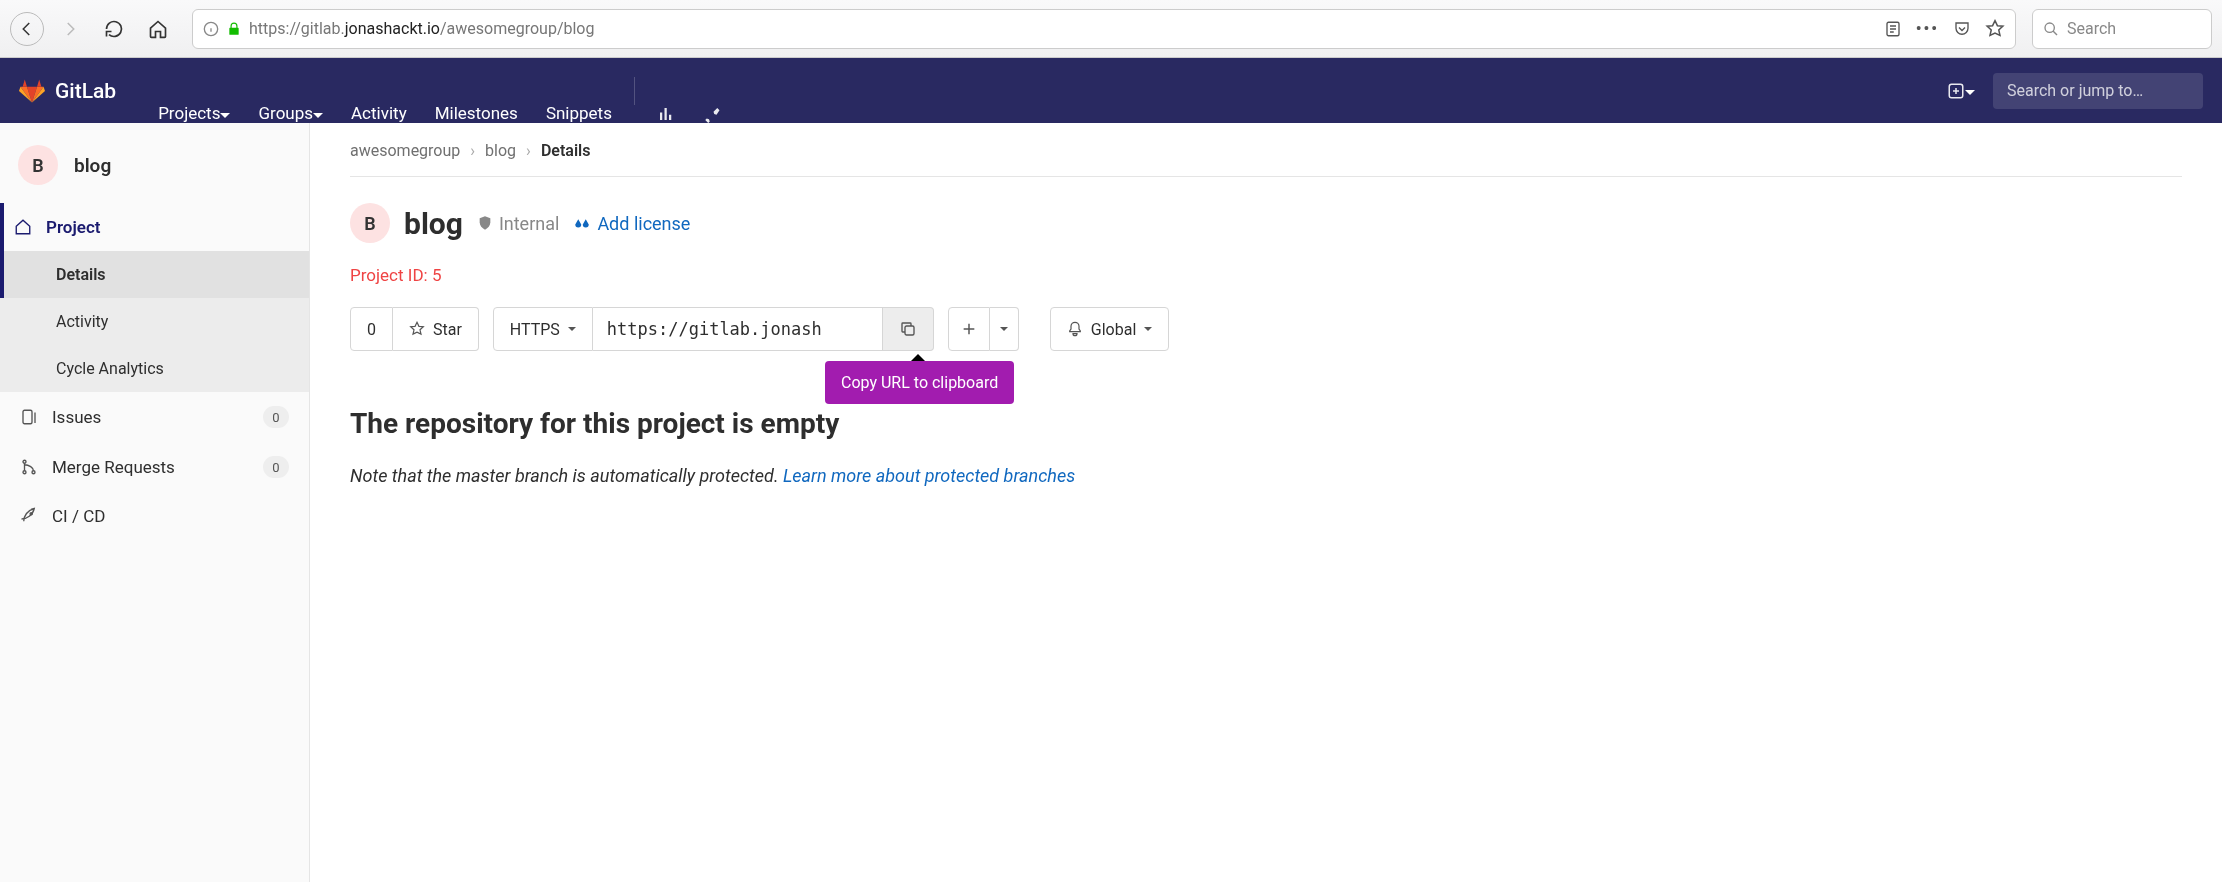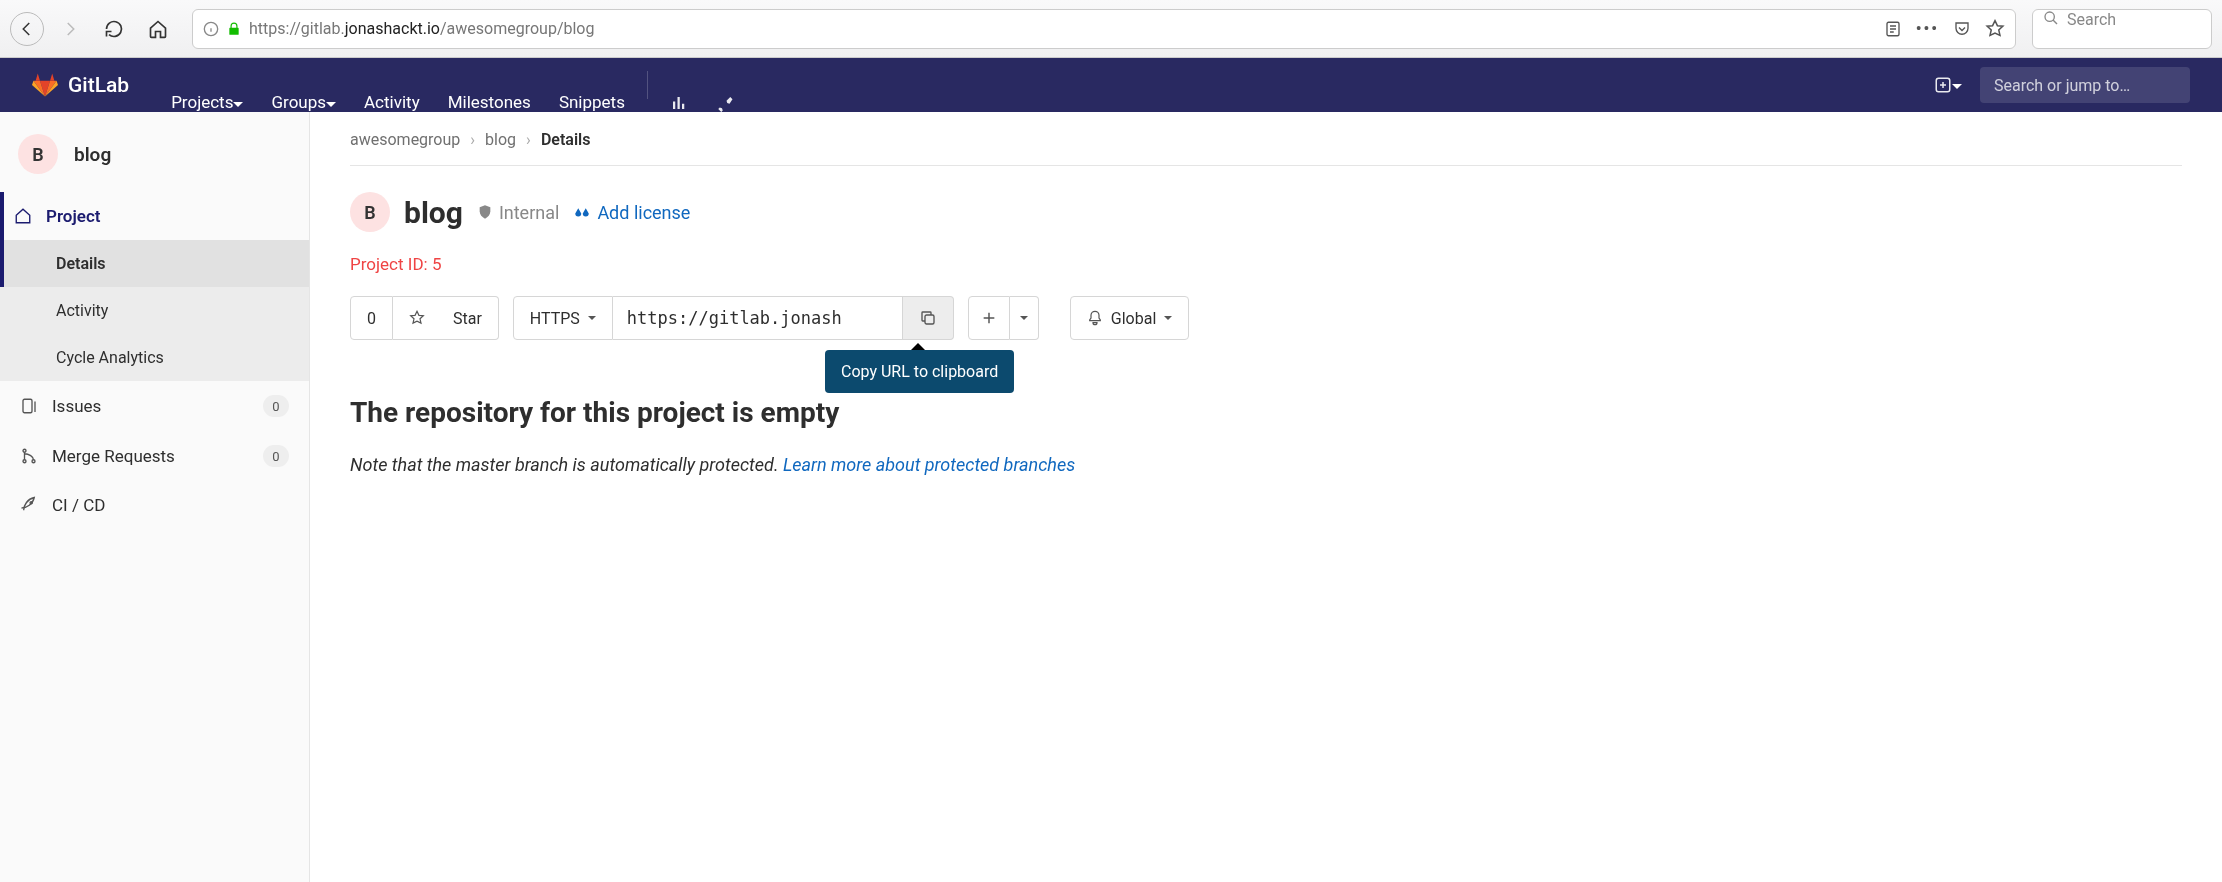--- a/index.html
+++ b/index.html
@@ -6,25 +6,25 @@
   body { font-family: -apple-system, BlinkMacSystemFont, "Segoe UI", Roboto, sans-serif; font-size: 14px; color: #2e2e2e; background: #fff; }
 
   
   .browser-chrome { height: 58px; background: linear-gradient(#f9f9fa,#f0f0f1); border-bottom: 1px solid #ccc; display: flex; align-items: center; padding: 0 10px; gap: 8px; }
   .chrome-btn { width: 36px; height: 36px; display: flex; align-items: center; justify-content: center; border-radius: 4px; color: #555; }
   .chrome-btn.disabled { color: #bbb; }
   .chrome-btn.circle { border: 1px solid #bbb; border-radius: 50%; width: 34px; height: 34px; }
   .addr-bar { flex: 1; height: 40px; background: #fff; border: 1px solid #ccc; border-radius: 6px; display: flex; align-items: center; padding: 0 10px; gap: 8px; margin: 0 8px; font-size: 16px; color: #777; }
   .addr-bar .url-dark { color: #222; }
   .addr-right { margin-left: auto; display: flex; align-items: center; gap: 14px; color: #555; }
-  .search-bar { width: 180px; height: 40px; background: #fff; border: 1px solid #ccc; border-radius: 6px; display: flex; padding: 0 10px; gap: 8px; color: #888; font-size: 16px; }
+  .search-bar { width: 180px; height: 40px; background: #fff; border: 1px solid #ccc; border-radius: 6px; display: flex; align-items: center; padding: 0 10px; gap: 8px; color: #888; font-size: 16px; }
   .lock { width: 14px; height: 14px; }
 
   
-  .topnav { height: 54px; background: #292961; display: flex; align-items: center; padding: 0 32px; color: #fff; font-size: 17px; }
+  .topnav { height: 65px; background: #292961; display: flex; align-items: center; padding: 0 19px; color: #fff; font-size: 17px; }
   .logo { display: flex; align-items: center; gap: 10px; margin-right: 28px; }
   .logo-mark { width: 26px; height: 26px; }
   .nav-item { padding: 0 14px; height: 100%; display: flex; align-items: flex-end; gap: 0; cursor: pointer; }
   .nav-sep { width: 1px; height: 28px; background: rgba(255,255,255,.2); margin: 0 8px; }
   .nav-icon { width: 18px; height: 18px; fill: #fff; opacity: .9; }
   .nav-right { margin-left: auto; display: flex; align-items: center; gap: 14px; }
   .nav-search { background: rgba(255,255,255,.12); border-radius: 4px; height: 36px; display: flex; align-items: center; padding: 0 14px; min-width: 210px; color: rgba(255,255,255,.75); font-size: 16px; }
 
   
   .shell { display: flex; height: calc(100vh - 58px - 54px); }
@@ -51,26 +51,26 @@
   .avatar-lg { width: 40px; height: 40px; border-radius: 50%; background: #fde2e2; display: flex; align-items: center; justify-content: center; font-weight: 600; color: #333; font-size: 18px; }
   .proj-name { font-size: 30px; font-weight: 700; }
   .vis { display: flex; align-items: center; gap: 6px; color: #888; font-size: 18px; }
   .license-link { color: #1068bf; display: flex; align-items: center; gap: 6px; font-size: 18px; }
   .proj-id { margin-top: 22px; color: #ef4444; font-size: 17px; }
 
   .btn-row { display: flex; align-items: center; gap: 14px; margin-top: 22px; position: relative; }
   .group { display: flex; }
   .btn { height: 44px; border: 1px solid #d6d6d6; background: #fff; display: flex; align-items: center; padding: 0 16px; font-size: 16px; color: #2e2e2e; cursor: pointer; }
   .btn.left { border-radius: 4px 0 0 4px; }
-  .btn.right { border-radius: 0 4px 4px 0; border-left: none; gap: 20px; }
+  .btn.right { border-radius: 0 4px 4px 0; border-left: none; }
   .btn.solo { border-radius: 4px; margin-left: 17px; }
   .btn .ic { width: 16px; height: 16px; margin-right: 8px; stroke: #555; fill: none; stroke-width: 1.8; }
   .repo-url { height: 44px; border: 1px solid #d6d6d6; border-left: none; padding: 0 14px; font-family: ui-monospace, Menlo, monospace; font-size: 17px; color: #2e2e2e; width: 290px; background: #fff; }
   .btn.copy { background: #ededed; }
-  .tooltip { position: absolute; top: 54px; left: 475px; background: #0c4a6e; color: #fff; padding: 12px 16px; border-radius: 4px; font-size: 16px; white-space: nowrap; }
+  .tooltip { position: absolute; top: 54px; left: 475px; background: #a21caf; color: #fff; padding: 12px 16px; border-radius: 4px; font-size: 16px; white-space: nowrap; }
   .tooltip::before { content: ""; position: absolute; top: -7px; left: 86px; border: 7px solid transparent; border-bottom-color: #000; border-top: none; }
 
   .empty-head { font-size: 28px; font-weight: 700; margin-top: 56px; }
   .body-text { font-size: 18px; margin-top: 22px; line-height: 1.5; }
   .body-text a { color: #1068bf; text-decoration: none; }
   .note { font-style: italic; }
 
   .caret { border: 5px solid transparent; border-top-color: currentColor; margin-top: 5px; display: inline-block; }
   .caret-sm { border: 4px solid transparent; border-top-color: #555; margin-top: 4px; display: inline-block; }
 </style>

